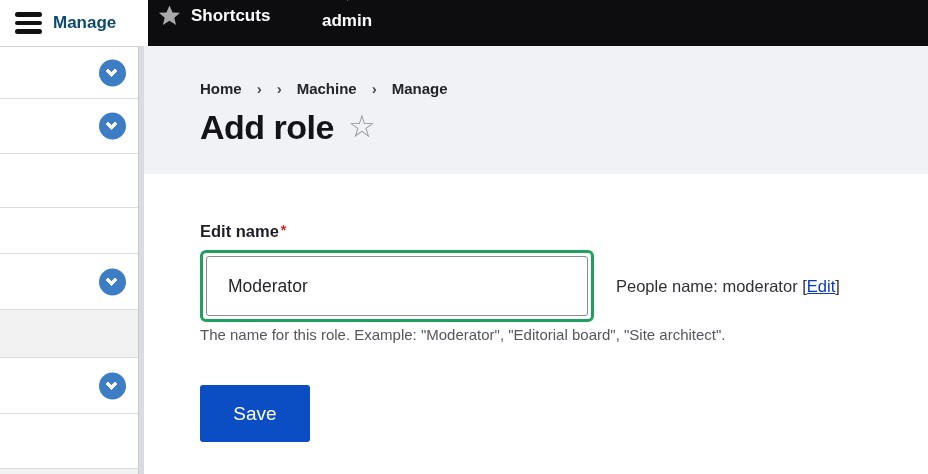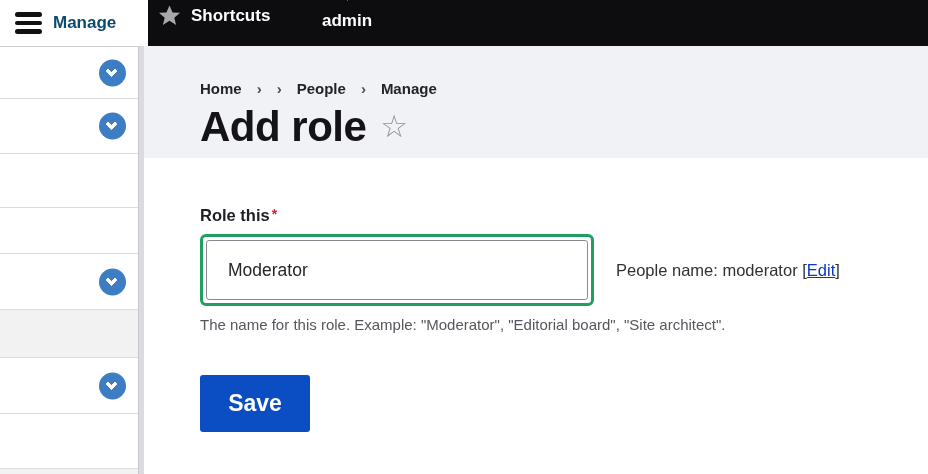--- a/index.html
+++ b/index.html
@@ -37,47 +37,47 @@
     position:absolute;left:8px;top:7px;width:9px;height:9px;
     border-left:4px solid #fff;border-bottom:4px solid #fff;border-radius:2px;
     transform:rotate(-45deg);
   }
   .scroll-strip{
     position:absolute;left:138px;top:46px;width:6px;height:428px;
     background:#dadcdf;border-left:1px solid #c7c9cc;
   }
   
   .main{position:absolute;left:144px;top:46px;width:784px;height:428px;background:#fff;}
-  .band{width:100%;height:112px;background:var(--band-bg,#f1f2f5);padding:34px 0 0 56px;}
+  .band{width:100%;height:128px;background:var(--band-bg,#f1f2f5);padding:34px 0 0 56px;}
   .breadcrumb{display:flex;align-items:center;gap:15px;font-size:15px;font-weight:bold;color:#232428;}
   .breadcrumb .sep{color:#4c4d52;font-weight:bold;font-size:15px;}
   .breadcrumb .crumb{cursor:pointer;}
   .title-row{display:flex;align-items:center;gap:14px;margin-top:10px;}
-  .page-title{font-size:42px;font-weight:bold;letter-spacing:-0.5px;color:#141418;line-height:40px;}
+  .page-title{font-size:34px;font-weight:bold;letter-spacing:-0.5px;color:#141418;line-height:40px;}
   .fav-star{font-size:31px;color:#8f939c;line-height:30px;cursor:pointer;font-weight:normal;}
   
   .form-area{padding:48px 0 0 56px;}
   .field-label{font-size:16.5px;font-weight:bold;color:#1e1f24;}
   .req{color:var(--required-red,#d72222);font-size:14px;vertical-align:top;margin-left:2px;font-weight:bold;}
   .input-row{display:flex;align-items:center;margin-top:9px;gap:8px;}
   .focus-ring{
     border:3px solid var(--focus-green,#1fa05f);border-radius:6px;padding:3px;background:#fff;
     display:inline-flex;
   }
   .text-input{
     width:382px;height:60px;border:1px solid #858b90;border-radius:3px;
     font-family:"Liberation Sans","DejaVu Sans",sans-serif;
     font-size:17.5px;color:#26262a;padding:0 0 0 21px;outline:none;background:#fff;
   }
   .machine-name{margin-left:14px;font-size:16.5px;color:#303136;white-space:nowrap;}
   .machine-name a{color:var(--link-blue,#0538c8);text-decoration:underline;cursor:pointer;}
-  .help-text{margin-top:10px;font-size:15px;color:#56575d;}
+  .help-text{margin-top:4px;font-size:15px;color:#56575d;}
   .save-btn{
     margin-top:42px;width:110px;height:57px;border:none;border-radius:3px;
-    background:var(--save-blue,#0b4dc2);color:#fff;font-weight:bold;font-size:23px;
+    background:var(--save-blue,#0b4dc2);color:#fff;font-weight:normal;font-size:19px;
     font-family:"Liberation Sans","DejaVu Sans",sans-serif;cursor:pointer;
   }
 </style>
 </head>
 <body>
 
 <div class="screen">
 
   <div class="topbar">
     <div class="tb-item tb-shortcuts">
@@ -130,32 +130,32 @@
       <div class="side-row shaded" style="height: 6px;"></div>
     </div>
   <div class="scroll-strip"></div>
 
   <div class="main">
     <div class="band">
       <div class="breadcrumb">
           <span class="crumb">Home</span>
           <span class="sep">›</span>
           <span class="sep">›</span>
-          <span class="crumb">People</span>
+          <span class="crumb">Machine</span>
           <span class="sep">›</span>
           <span class="crumb">Manage</span>
         </div>
       <div class="title-row">
         <h1 class="page-title" style="margin:0">Add role</h1>
         <span class="fav-star">☆</span>
       </div>
     </div>
 
     <div class="form-area">
-      <label class="field-label"><span>Role this</span><span class="req">*</span></label>
+      <label class="field-label"><span>Edit name</span><span class="req">*</span></label>
 
       <div class="input-row">
         <span class="focus-ring">
           <input class="text-input" type="text" value="Moderator" style="">
         </span>
         <span class="machine-name">
           <span>People name:</span>
           <span>moderator</span>
           <span>[</span><a>Edit</a><span>]</span>
         </span>

